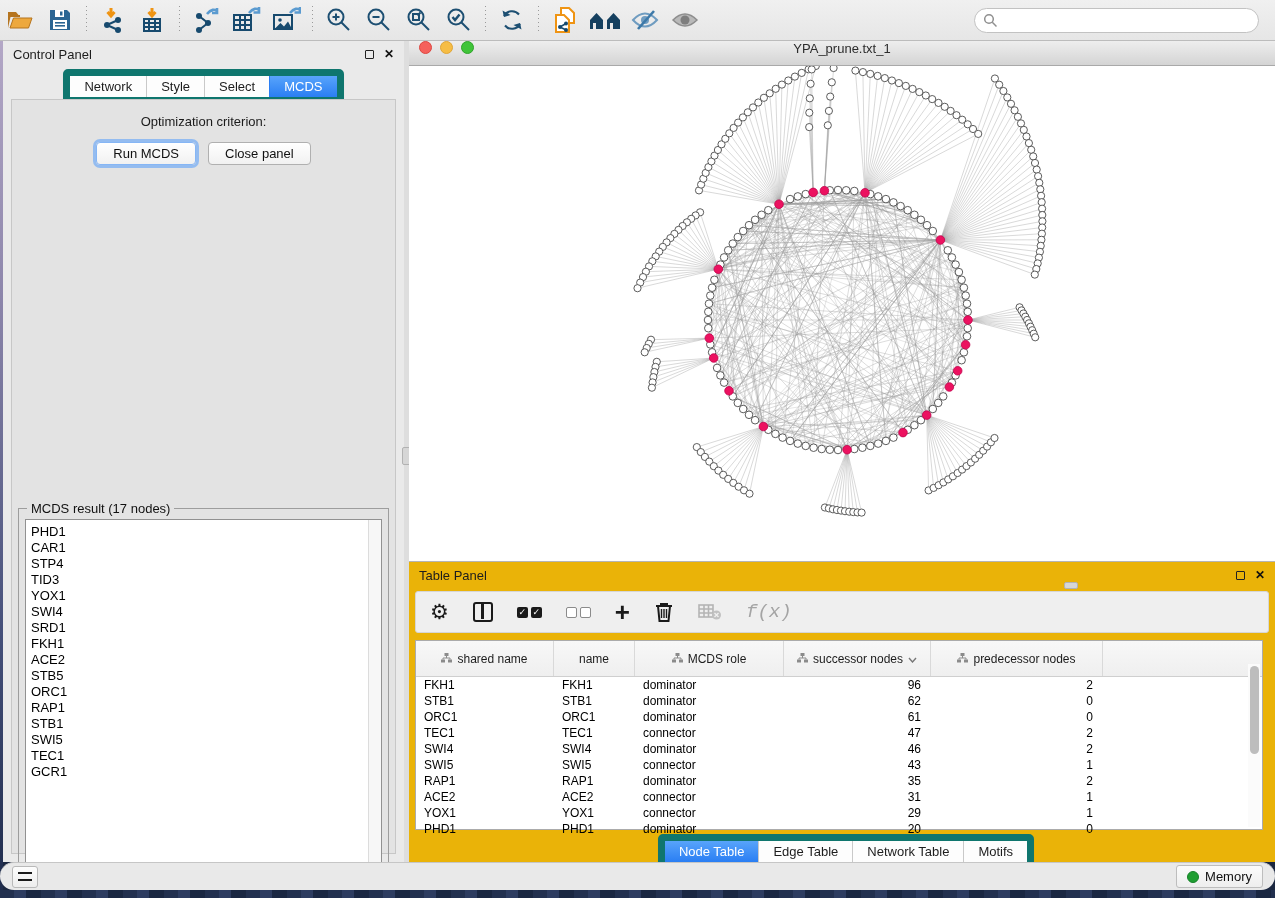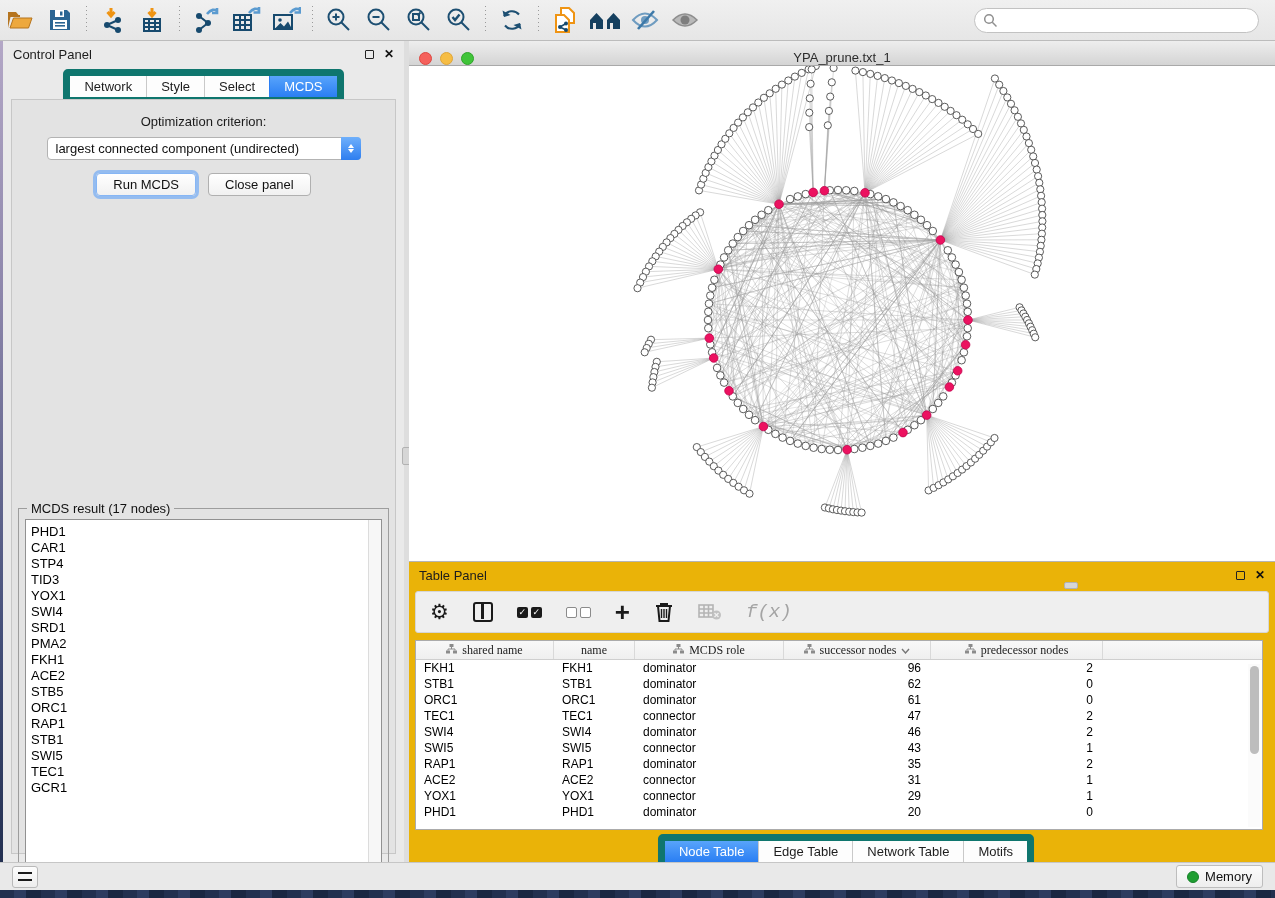--- a/index.html
+++ b/index.html
@@ -78,21 +78,21 @@
   
   .vsplit { position:absolute; left:404px; top:41px; width:5px; height:821px; background:#dedede; }
   .vsplit .grip { position:absolute; left:-2px; top:406px; width:9px; height:18px;
     background:#d6d6d6; border:1px solid #b2b2b2; border-radius:2px; }
   .hgrip { position:absolute; left:655px; top:516px; width:14px; height:7px;
     background:#d6d6d6; border:1px solid #b2b2b2; border-radius:2px; z-index:5; }
 
   
   .rightcol { position:absolute; left:409px; top:41px; width:866px; height:821px; }
   .net-titlebar { height:25px; background:linear-gradient(#eeeeee,#d4d4d4);
-    border-bottom:1px solid #a9a9a9; display:flex; align-items:flex-end; position:relative; }
+    border-bottom:1px solid #a9a9a9; display:flex; align-items:flex-start; position:relative; }
   .lights { display:flex; gap:8px; margin-left:10px; }
   .light { width:13px; height:13px; border-radius:50%; }
   .light.red { background:#f5615c; border:1px solid #dd4741; }
   .light.yellow { background:#f6bd44; border:1px solid #dfa537; }
   .light.green { background:#40c439; border:1px solid #2fa32a; }
   .net-title { position:absolute; left:0; right:0; text-align:center; font-size:13px; color:#2c2c2c; }
   .net-canvas { height:495px; background:#fff; position:relative; }
   .net-canvas svg { position:absolute; inset:0; }
 
   
@@ -107,36 +107,36 @@
   .chk-pair { display:flex; gap:3px; }
   .chk { width:11px; height:11px; border-radius:2px; }
   .chk.on { background:#1a1a1a; color:#fff; font-size:9px; line-height:11px; text-align:center; }
   .chk.off { border:1.5px solid #8b8b8b; background:#fff; }
   .plus-glyph { font-size:26px; font-weight:bold; line-height:20px; }
   .fx { font-family:Liberation Mono, monospace; font-style:italic; font-size:19px; color:#a4a4a4; }
   .disabled-ico { opacity:.45; }
 
   .tablebox { position:absolute; left:6px; top:78px; width:848px; height:190px;
     background:#fff; border:1px solid #ababab; }
-  .thead { display:flex; height:19px; background:linear-gradient(#f8f8f8,#efefef);
-    border-bottom:1px solid #cfcfcf;font-family:Liberation Serif, serif; }
+  .thead { display:flex; height:36px; background:linear-gradient(#f8f8f8,#efefef);
+    border-bottom:1px solid #cfcfcf; }
   .th { display:flex; align-items:center; justify-content:center; gap:5px;
     border-right:1px solid #d9d9d9; font-size:12px; color:#1c1c1c; position:relative; }
   .tbody .tr { display:flex; height:16px; }
   .td { font-size:12px; color:#000; padding:1px 10px 0 8px; white-space:nowrap; overflow:hidden; }
   .td.num { text-align:right; }
   .tscroll { position:absolute; right:2px; top:23px; width:12px; height:163px; background:#fbfbfb; }
   .tscroll .thumb { position:absolute; left:1.5px; top:2px; width:9px; height:88px;
     background:#bdbdbd; border-radius:5px; }
 
   .bottom-tabs { position:absolute; left:8px; right:0; top:272px; display:flex; justify-content:center; }
 
   
   .statusbar { position:absolute; left:0; top:862px; width:1275px; height:28px;
-    background:#e9e9e9; border-top:1px solid #c6c6c6; }
+    background:#e9e9e9; border-top:1px solid #c6c6c6;border-radius:14px; }
   .list-btn { position:absolute; left:12px; top:3px; width:26px; height:22px;
     background:linear-gradient(#fdfdfd,#ededed); border:1px solid #b9b9b9; border-radius:3px;
     display:flex; align-items:center; justify-content:center; }
   .list-glyph { width:14px; height:11px;
     background:repeating-linear-gradient(#1a1a1a 0 2.4px, rgba(0,0,0,0) 2.4px 6.8px); }
   .mem-btn { position:absolute; right:12px; top:2px; height:23px; padding:0 10px;
     background:linear-gradient(#fbfbfb,#eeeeee); border:1px solid #bdbdbd; border-radius:3px;
     display:flex; align-items:center; gap:6px; font-size:13px; color:#111; }
   .mem-dot { width:12px; height:12px; border-radius:50%; background:#1f9e32; border:1px solid #17822a; }
 
@@ -303,43 +303,35 @@
     <div class="tabrow">
       <div class="seg">
           <span class="tab">Network</span>
           <span class="tab">Style</span>
           <span class="tab">Select</span>
           <span class="tab active">MCDS</span>
         </div>
     </div>
     <div class="cp-inner">
       <div class="opt-label">Optimization criterion:</div>
-      <div class="dropdown">
-        <span class="dd-text">largest connected component (undirected)</span>
-        <span class="dd-stepper">
-            <i class="dd-up"></i>
-            <i class="dd-down"></i>
-          </span>
-      </div>
       <div class="btnrow">
         <div class="mac-btn focused">Run MCDS</div>
         <div class="mac-btn">Close panel</div>
       </div>
       <div class="groupbox">
         <span class="legend">MCDS result (17 nodes)</span>
         <div class="mcds-list">
           <ul>
               <li>PHD1</li>
               <li>CAR1</li>
               <li>STP4</li>
               <li>TID3</li>
               <li>YOX1</li>
               <li>SWI4</li>
               <li>SRD1</li>
-              <li>PMA2</li>
               <li>FKH1</li>
               <li>ACE2</li>
               <li>STB5</li>
               <li>ORC1</li>
               <li>RAP1</li>
               <li>STB1</li>
               <li>SWI5</li>
               <li>TEC1</li>
               <li>GCR1</li>
             </ul>

